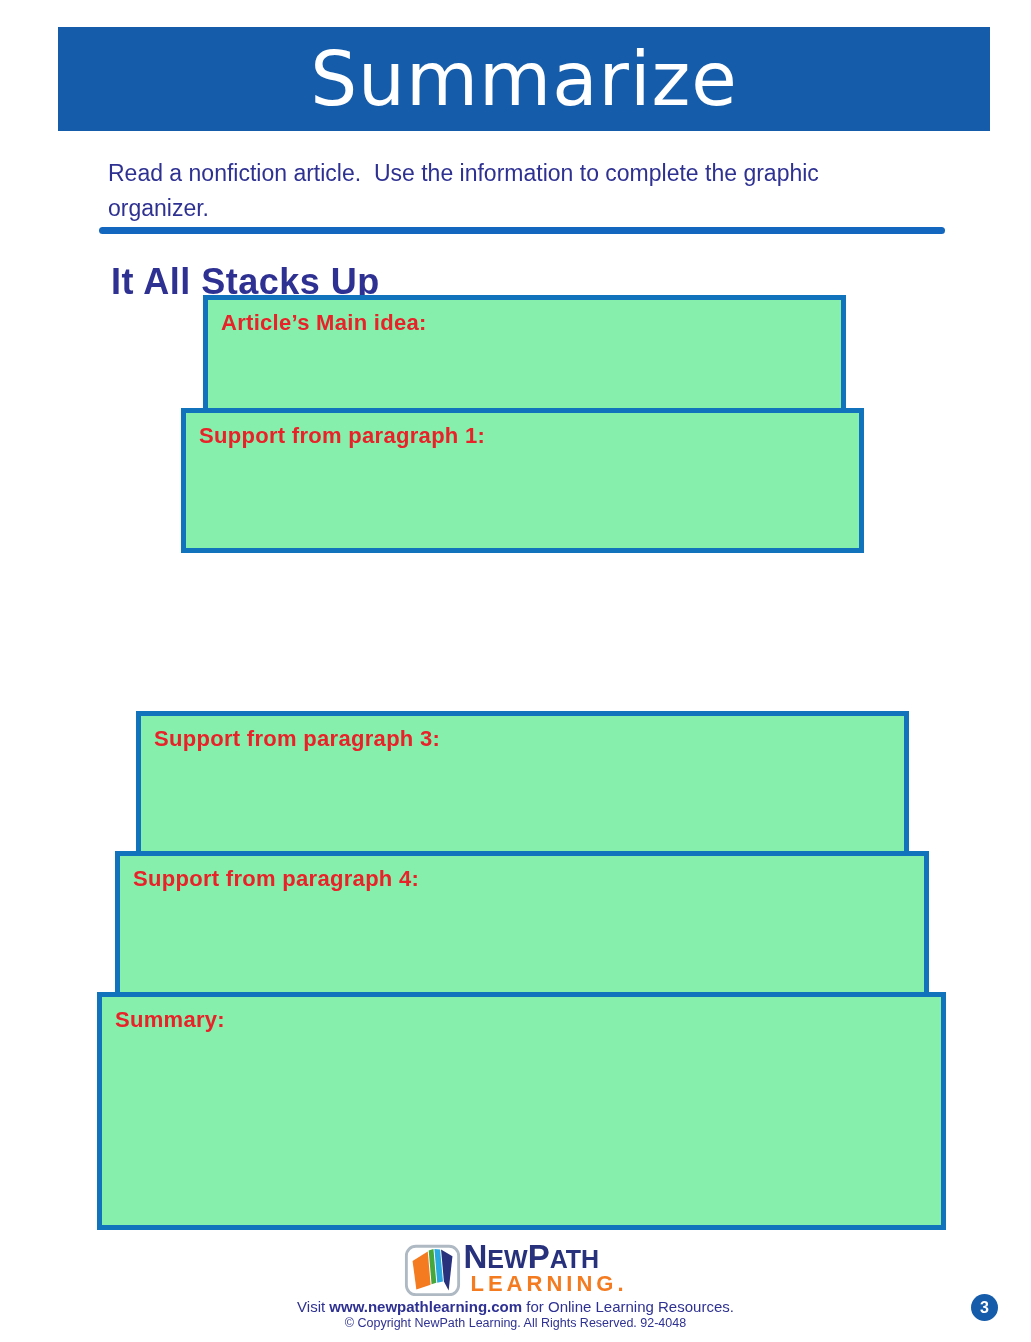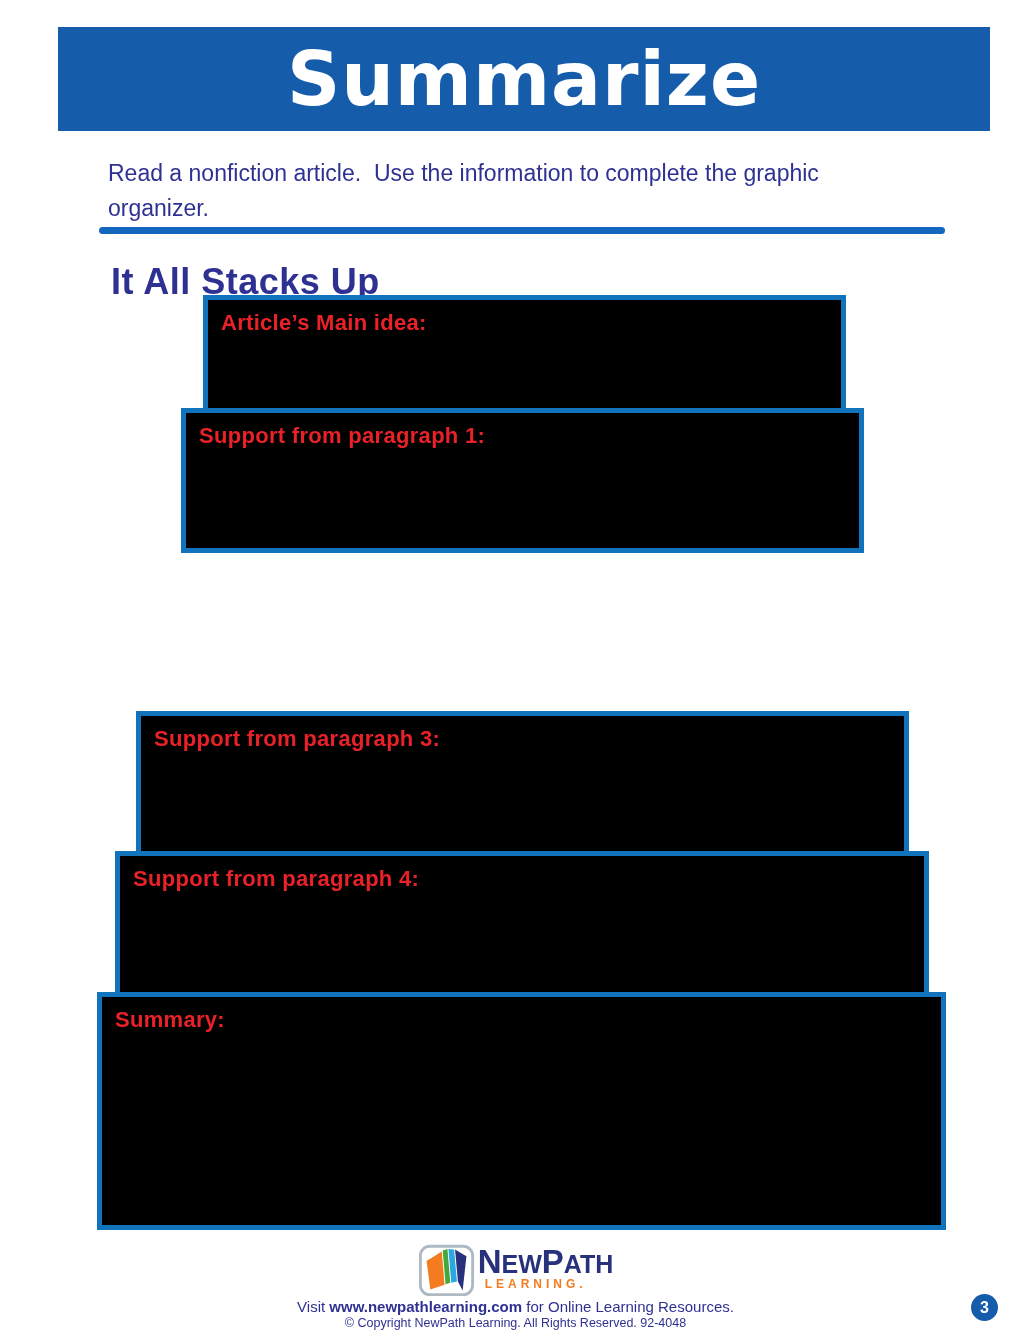--- a/index.html
+++ b/index.html
@@ -18,21 +18,21 @@
     position: absolute;
     left: 58px; top: 27px;
     width: 932px; height: 104px;
     background: var(--banner-blue, #155CAB);
     display: flex; align-items: center; justify-content: center;
   }
   .banner-title {
     margin: 5px;
     color: #ffffff;
     font-family: "DejaVu Sans", sans-serif;
-    font-weight: 700;
+    font-weight: 400;
     font-size: 74px;
     letter-spacing: 1px;
     line-height: 1;
   }
 
   
   .instructions {
     position: absolute;
     left: 108px; top: 156px;
     width: 800px;
@@ -62,21 +62,21 @@
     color: var(--text-navy, #2E3192);
     font-size: 36px;
     font-weight: bold;
     letter-spacing: 0.5px;
   }
 
   
   .stack-box {
     position: absolute;
     box-sizing: border-box;
-    background: #000000;
+    background: #86efac;
     border: 5px solid var(--border-blue, #1173BC);
   }
   .stack-box .label {
     margin: 10px 0 0 13px;
     color: var(--label-red, #E92129);
     font-size: 22px;
     font-weight: bold;
     letter-spacing: 0.3px;
   }
   #box-0 { left: 203px; top: 295px; width: 643px; height: 143px; }
@@ -100,21 +100,21 @@
     color: var(--logo-navy, #28327C);
     font-weight: bold;
     line-height: 0.85;
     white-space: nowrap;
   }
   .brand-line .big   { font-size: 33px; }
   .brand-line .small { font-size: 25px; }
   .learning-line {
     margin: 2px 0 0 7px;
     color: var(--logo-orange, #F47B20);
-    font-size: 12px;
+    font-size: 22px;
     font-weight: bold;
     letter-spacing: 4px;
     line-height: 1;
     white-space: nowrap;
   }
 
   
   .footer-tagline {
     position: absolute;
     left: 0; right: 0; top: 1298px;

